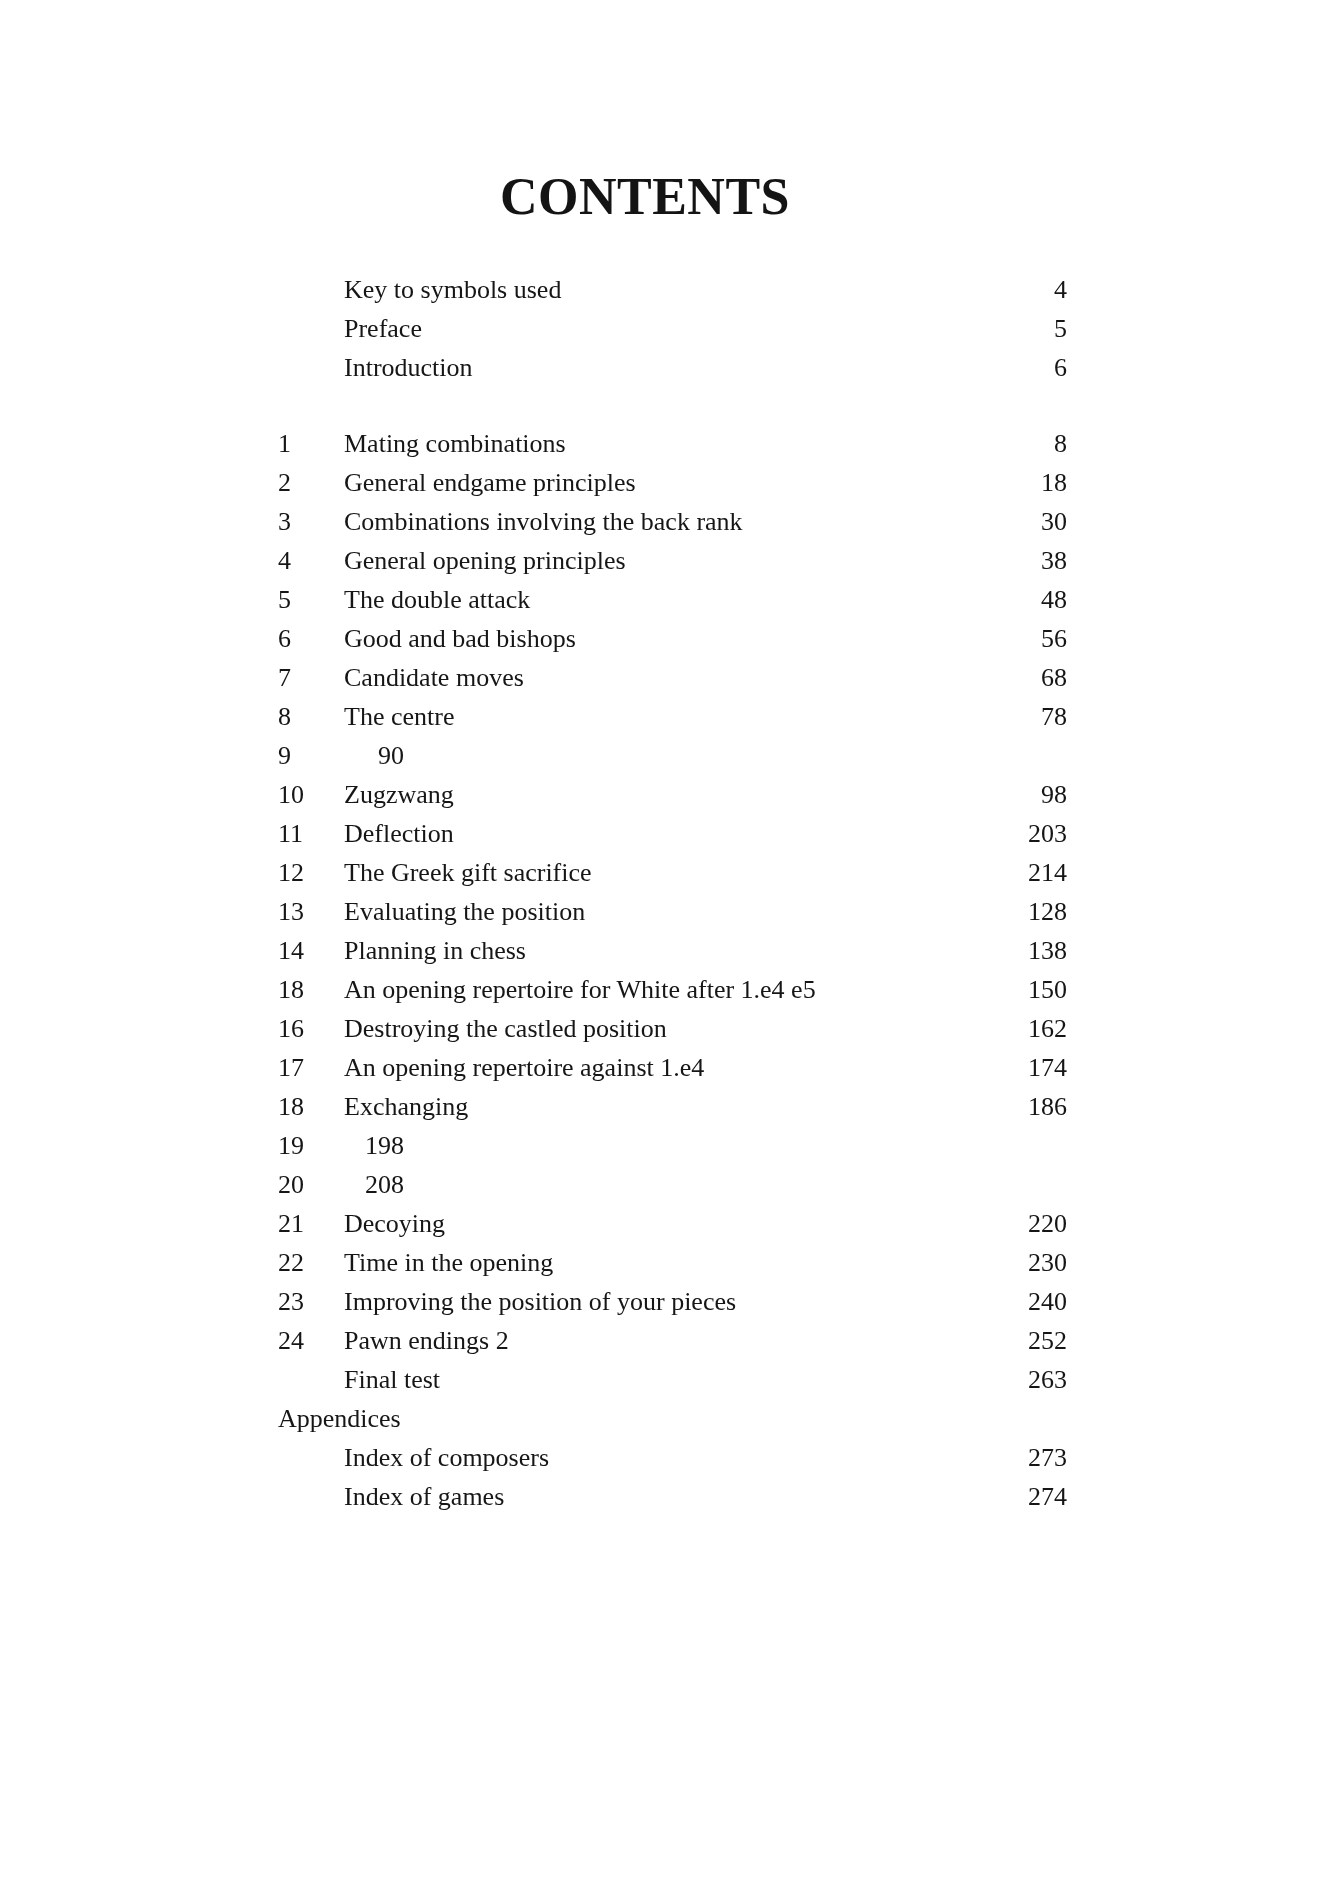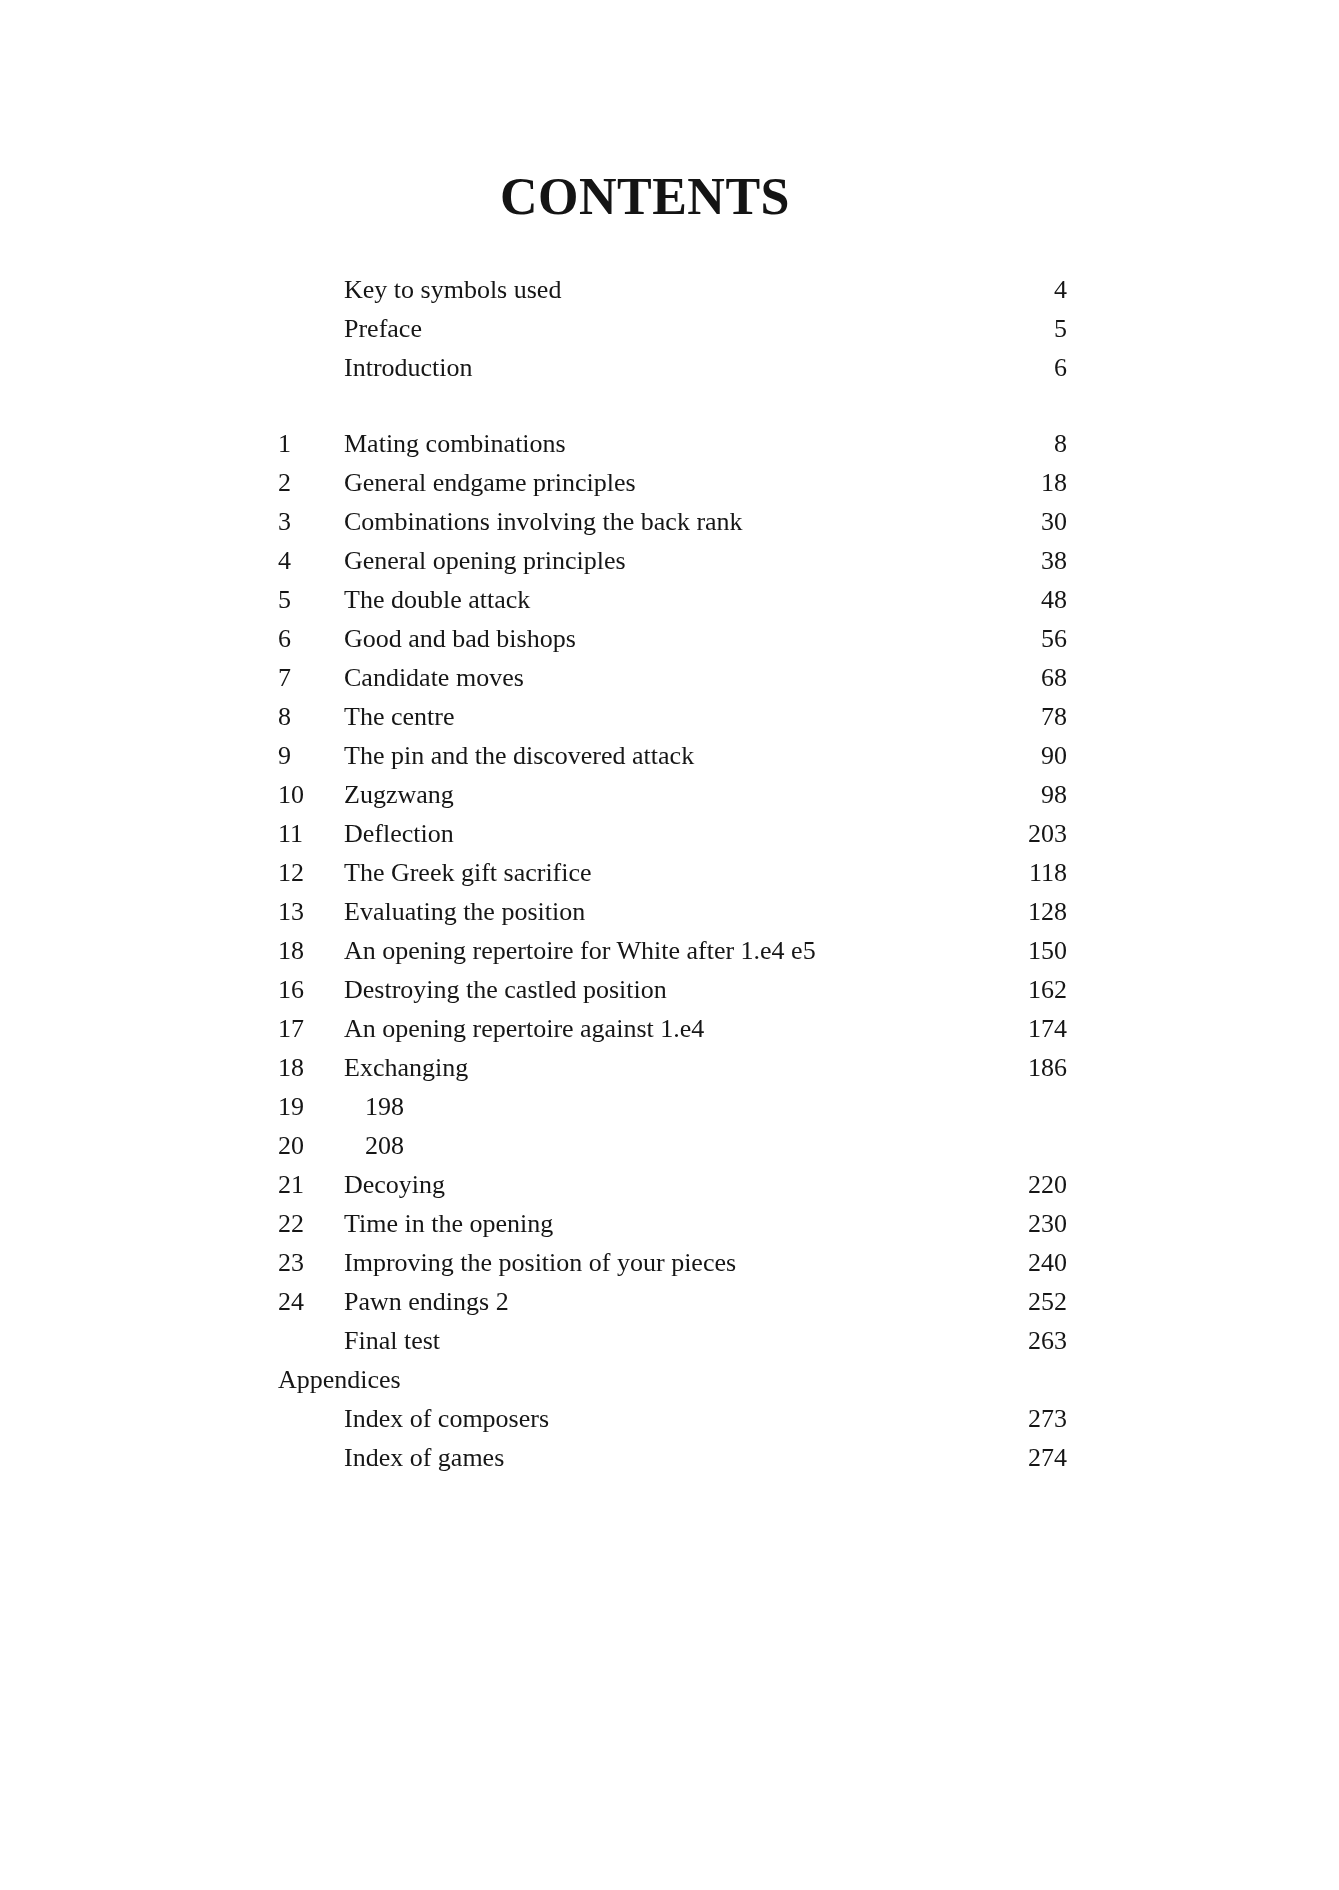--- a/index.html
+++ b/index.html
@@ -116,42 +116,46 @@
     <span class="entry-title">Candidate moves</span>
     <span class="pg">68</span>
   </div>
         <div class="row">
     <span class="num">8</span>
     <span class="entry-title">The centre</span>
     <span class="pg">78</span>
   </div>
         <div class="row">
     <span class="num">9</span>
-    <span class="entry-title">The pin and the discovered attack</span>
     <span class="pg">90</span>
   </div>
         <div class="row">
     <span class="num">10</span>
     <span class="entry-title">Zugzwang</span>
     <span class="pg">98</span>
   </div>
         <div class="row">
     <span class="num">11</span>
     <span class="entry-title">Deflection</span>
     <span class="pg">203</span>
   </div>
         <div class="row">
     <span class="num">12</span>
     <span class="entry-title">The Greek gift sacrifice</span>
-    <span class="pg">118</span>
+    <span class="pg">214</span>
   </div>
         <div class="row">
     <span class="num">13</span>
     <span class="entry-title">Evaluating the position</span>
     <span class="pg">128</span>
+  </div>
+        <div class="row">
+    <span class="num">14</span>
+    <span class="entry-title">Planning in chess</span>
+    <span class="pg">138</span>
   </div>
         <div class="row">
     <span class="num">18</span>
     <span class="entry-title">An opening repertoire for White after 1.e4 e5</span>
     <span class="pg">150</span>
   </div>
         <div class="row">
     <span class="num">16</span>
     <span class="entry-title">Destroying the castled position</span>
     <span class="pg">162</span>

